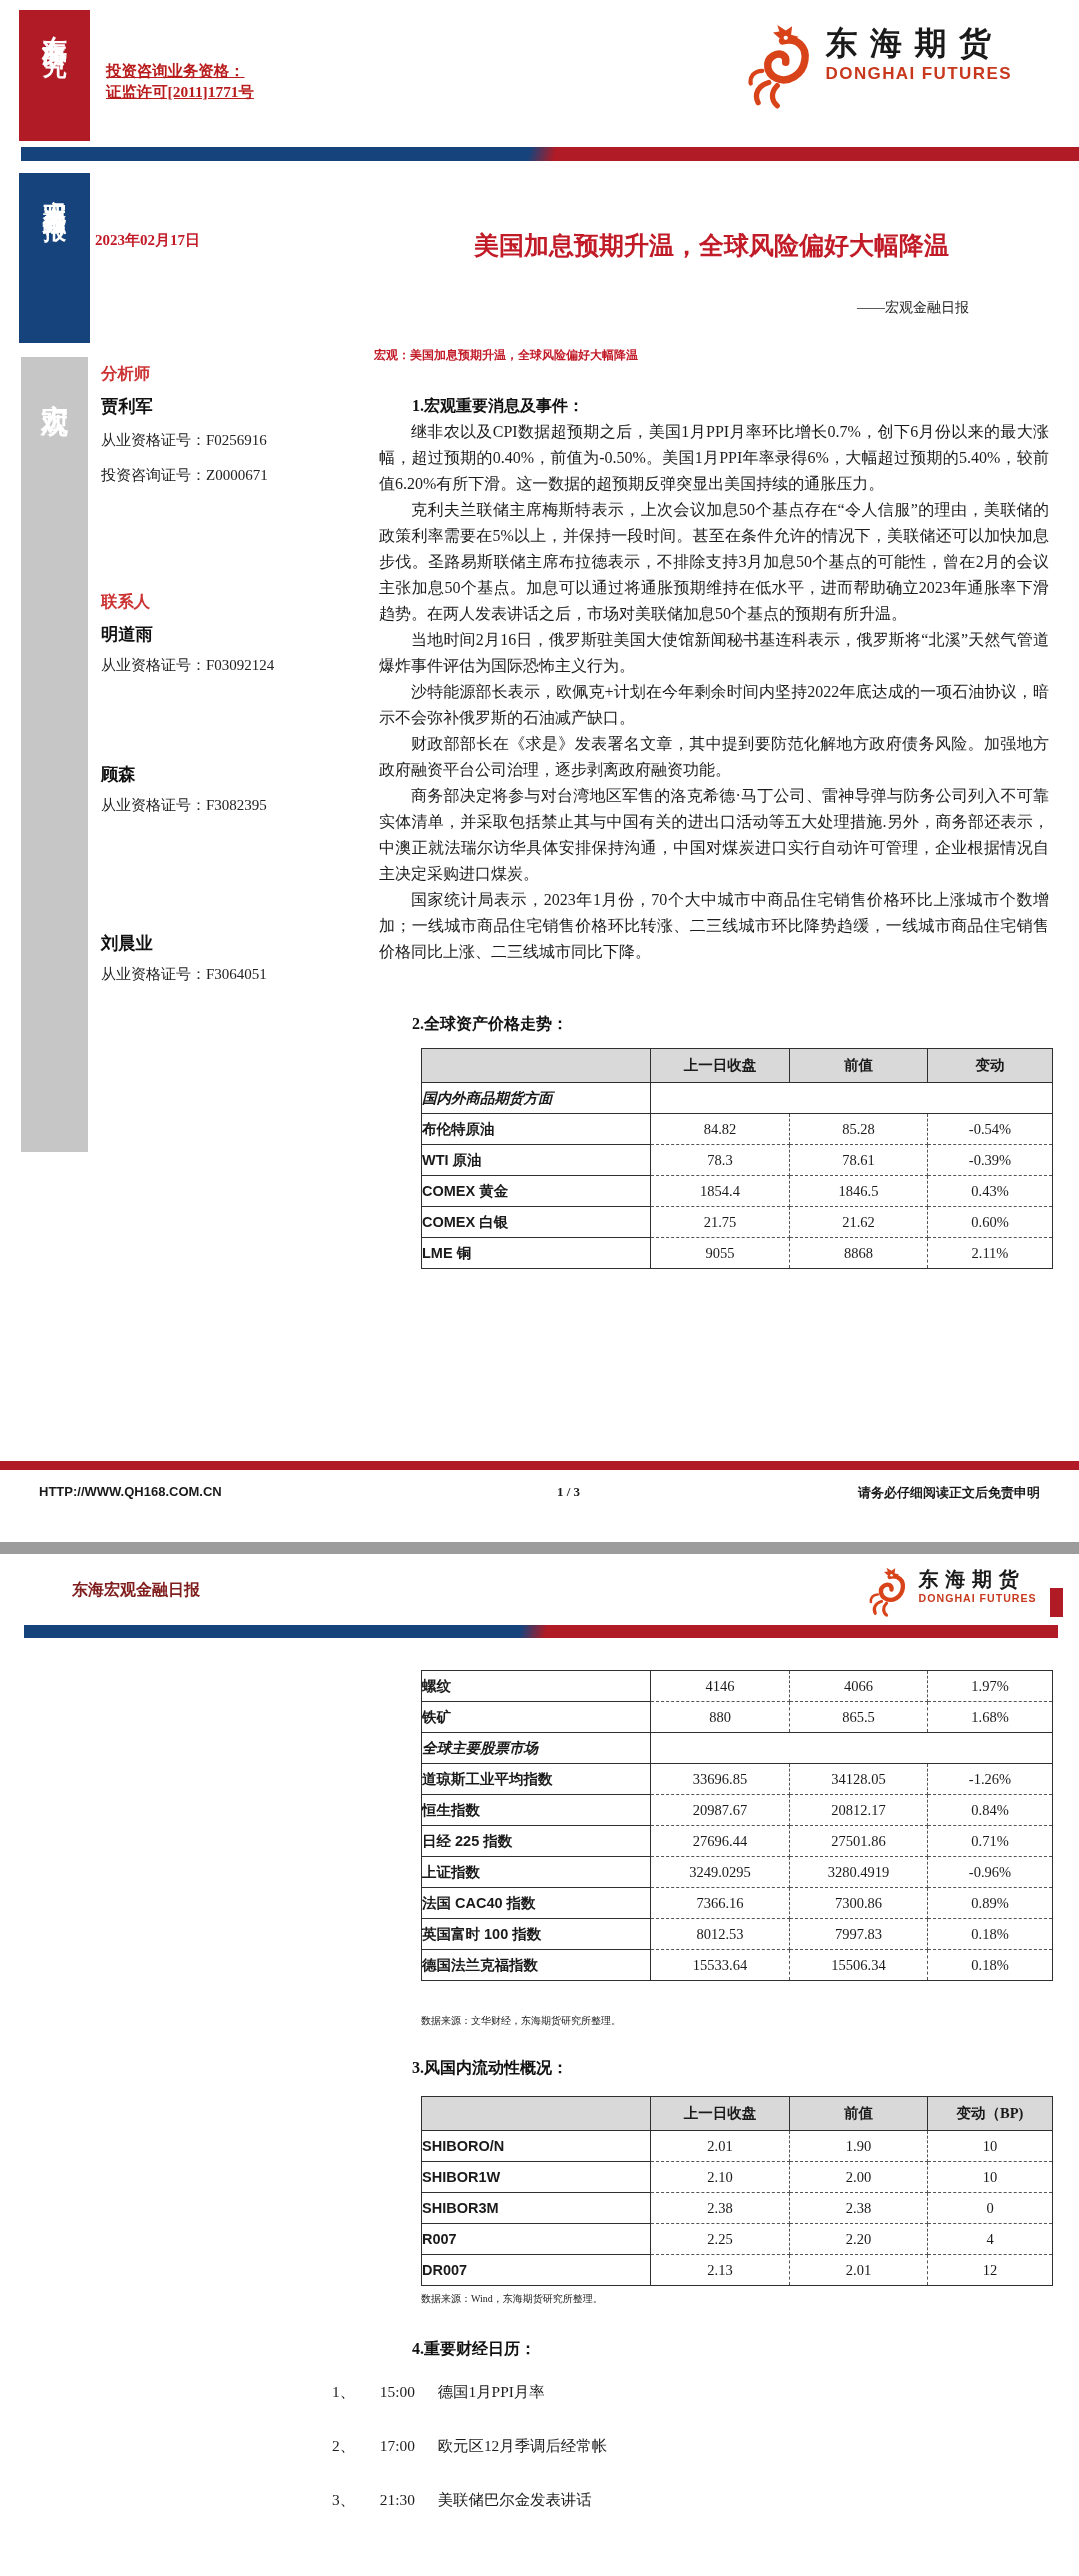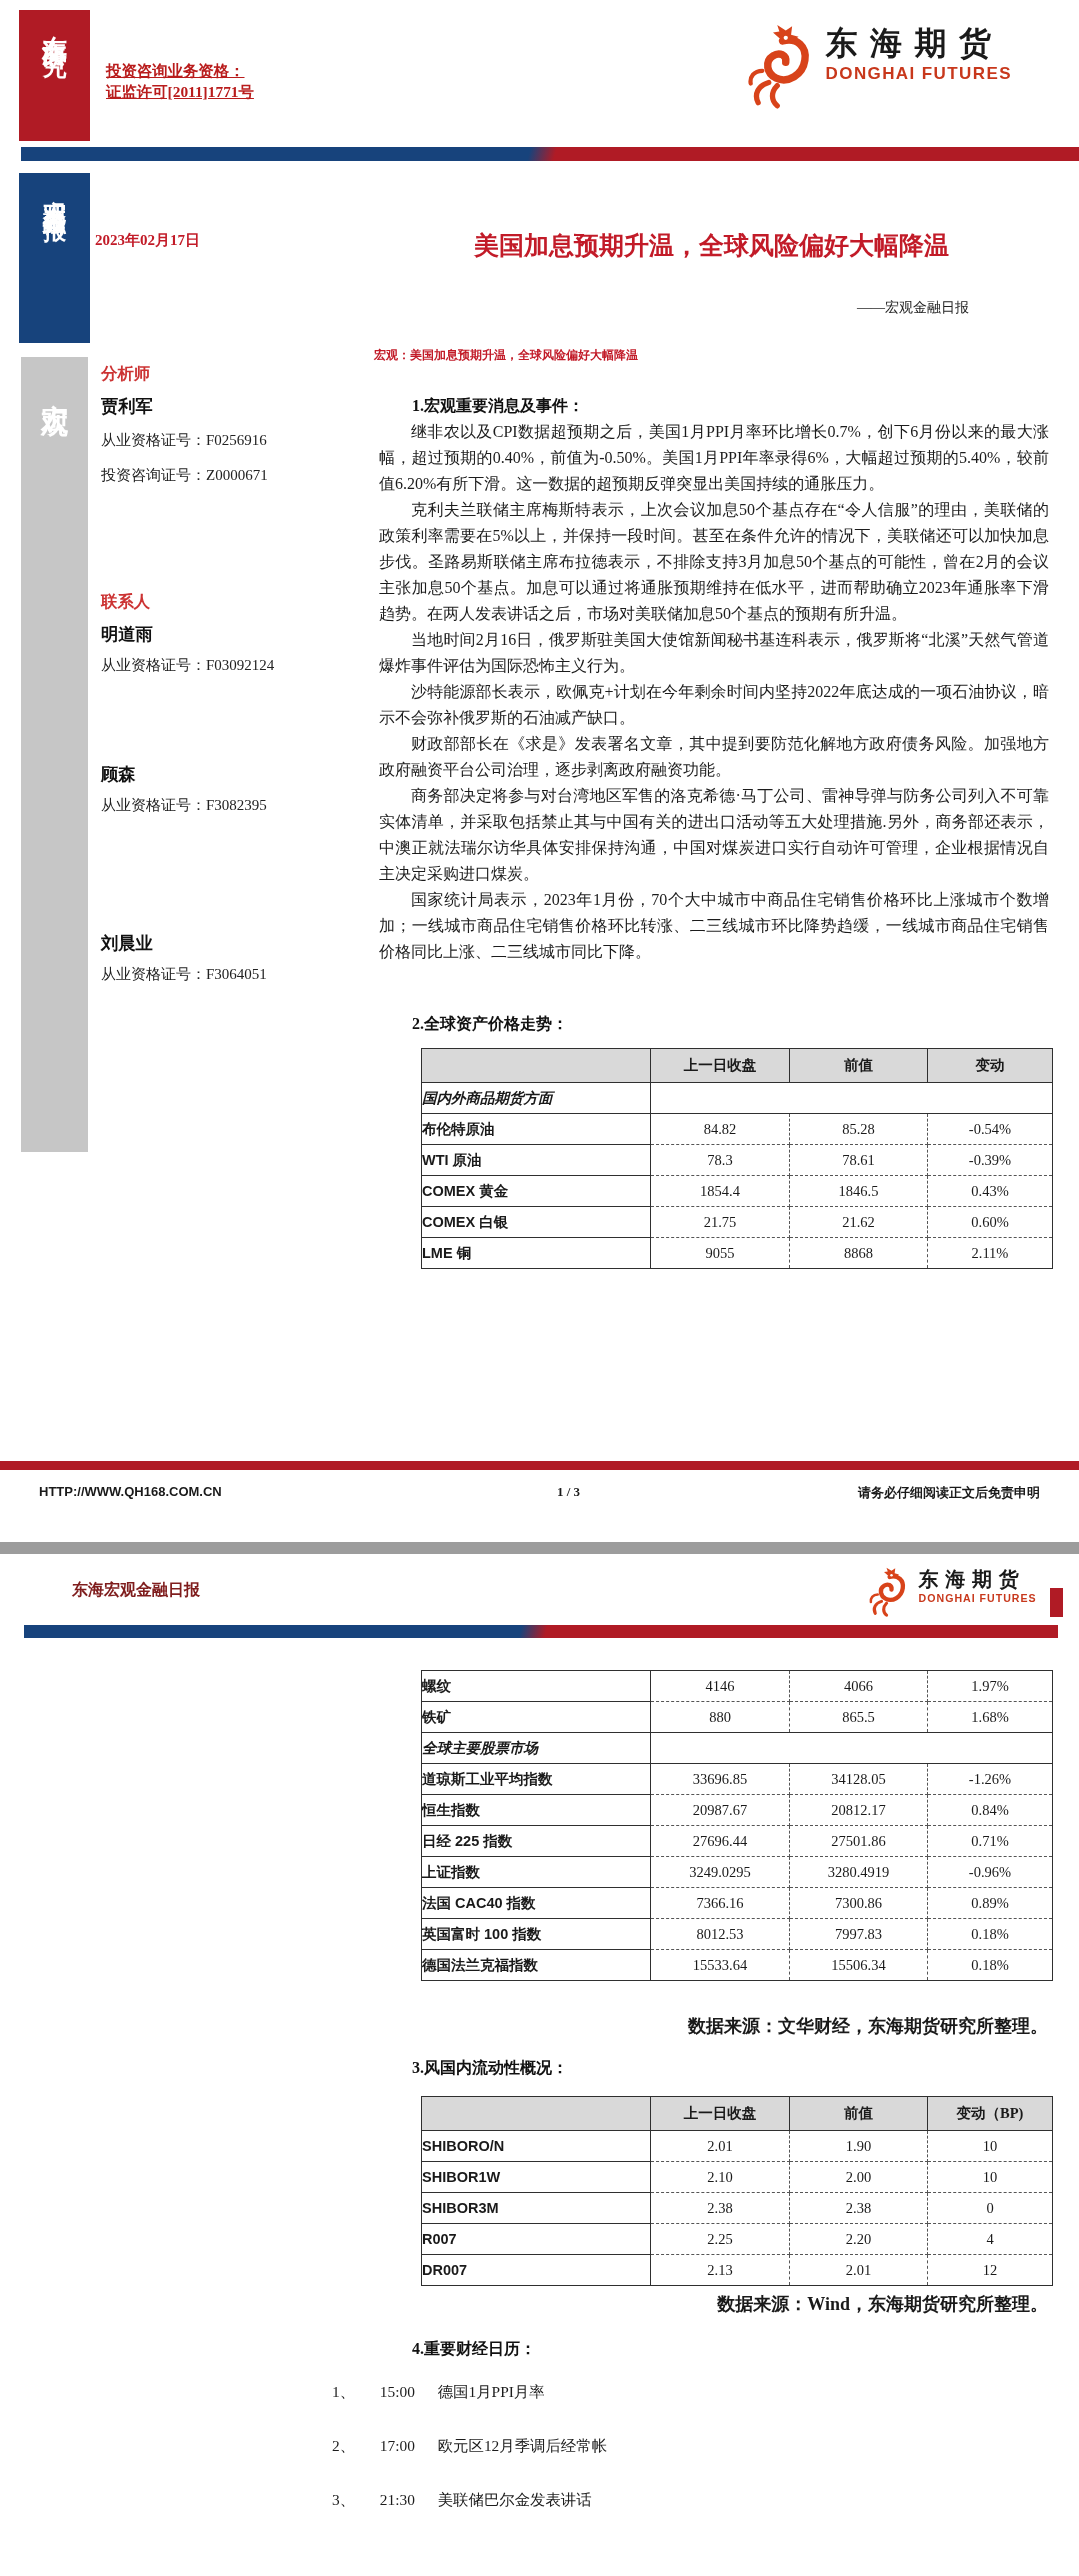--- a/index.html
+++ b/index.html
@@ -81,21 +81,21 @@
   
   .redline{position:absolute;left:0;top:1461px;width:1079px;height:8.7px;background:#b01b25;}
   .footer{position:absolute;left:0;top:1484px;width:1079px;font-size:13px;font-weight:bold;}
   .f-left{position:absolute;left:39px;font-family:"Liberation Sans","DejaVu Sans",sans-serif;}
   .f-center{position:absolute;left:501px;width:135px;text-align:center;}
   .f-right{position:absolute;right:39px;text-align:center;}
   .pagesep{position:absolute;left:0;top:1542px;width:1079px;height:11.6px;background:#9c9c9c;}
 
   
   .p2title{position:absolute;left:72px;top:1580px;color:#7f1d1d;font-weight:bold;font-size:16px;}
-  .source{position:absolute;width:627px;left:421px;text-align:right;font-weight:bold;font-size:18px;}
+  .source{position:absolute;width:627px;left:421px;text-align:left;font-weight:normal;font-size:10px;}
   .s1{top:2014px;} .s2{top:2292px;}
   .h3{left:379px;top:2055px;}
   .h4{left:379px;top:2336px;}
   .cal-item{position:absolute;left:332px;font-size:15.4px;color:#1c1c1c;}
   .cal-num{display:inline-block;width:44px;}
   .cal-time{display:inline-block;width:54px;}
 </style>
 </head>
 <body>
 

